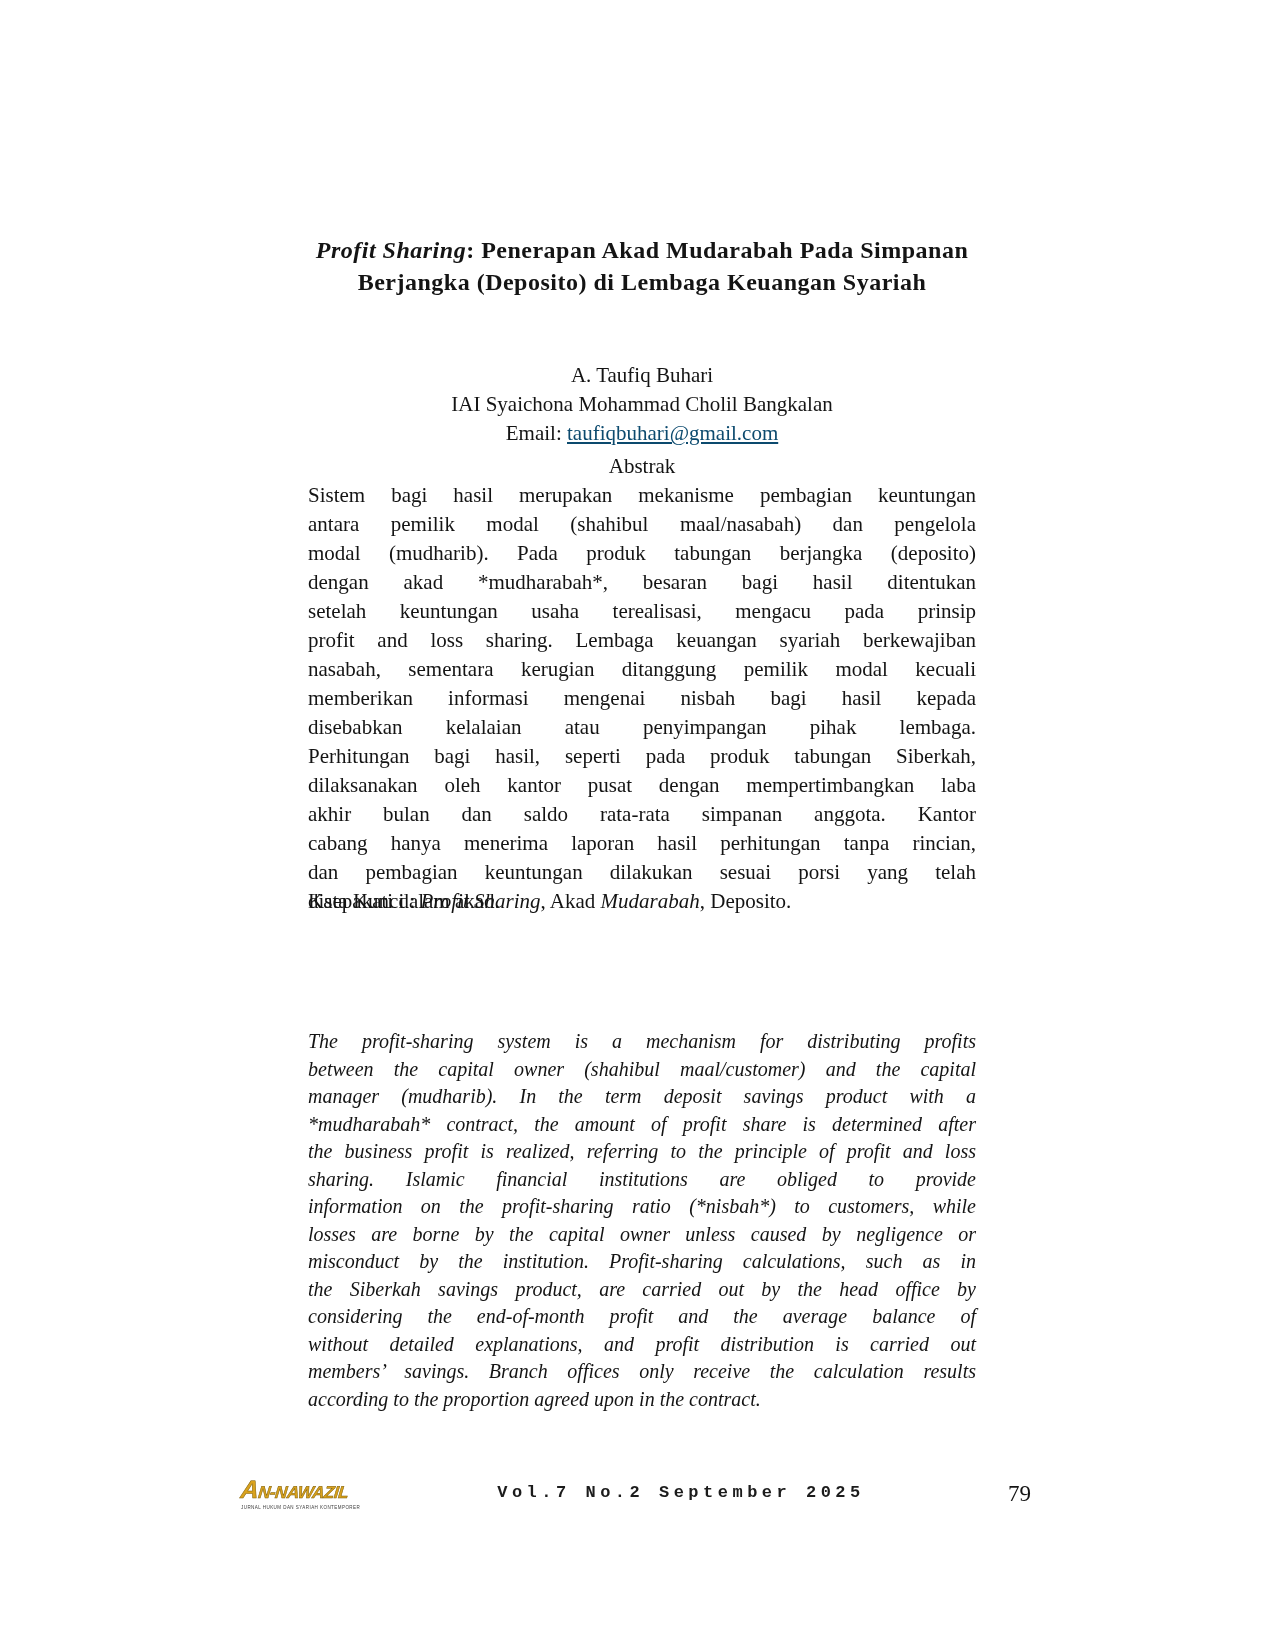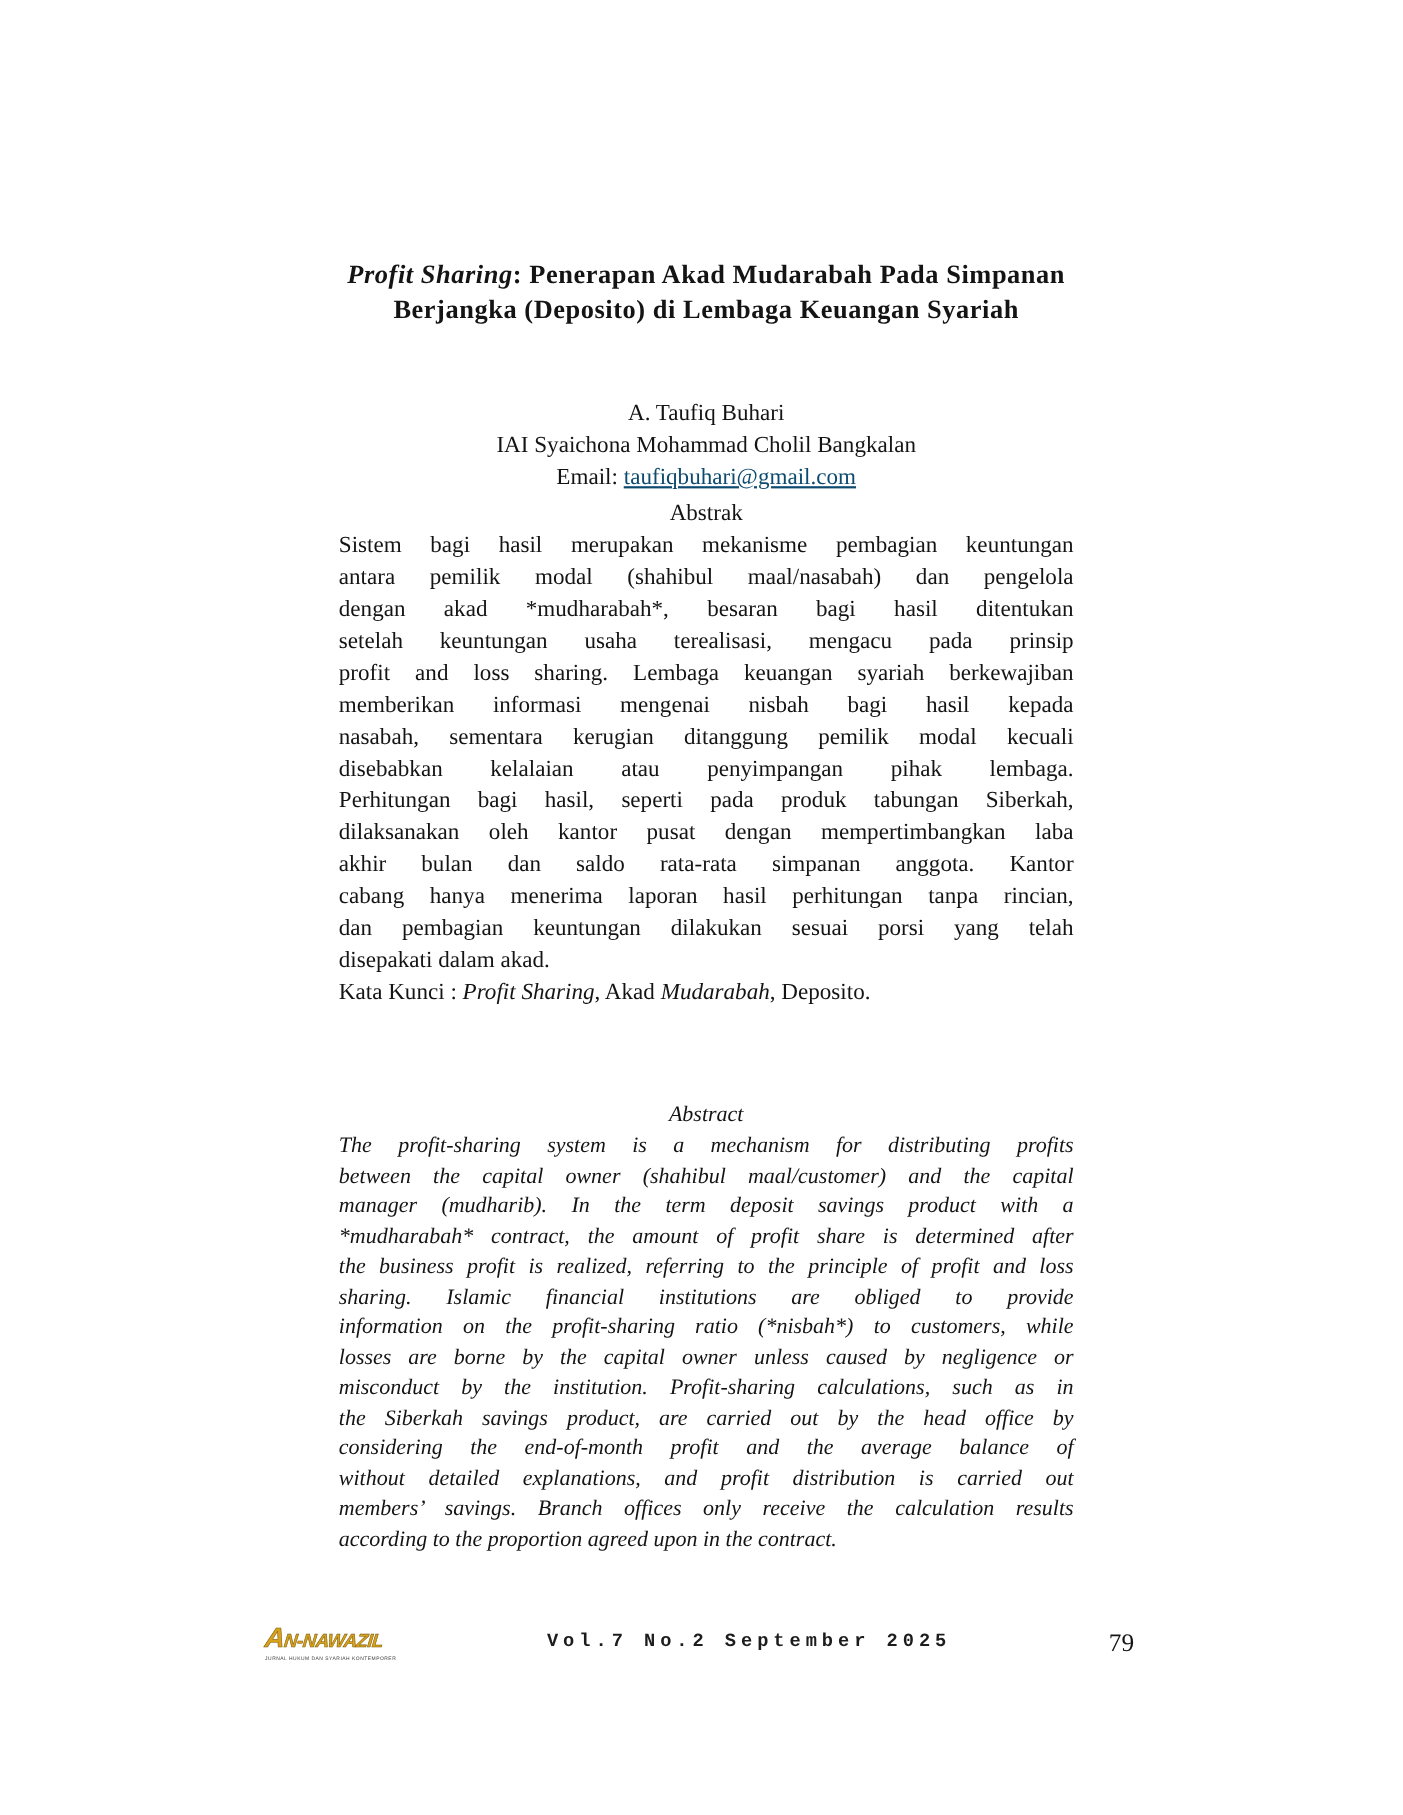--- a/index.html
+++ b/index.html
@@ -77,37 +77,37 @@
     <div>A. Taufiq Buhari</div>
     <div>IAI Syaichona Mohammad Cholil Bangkalan</div>
     <div><span>Email: </span><a class="email-link">taufiqbuhari@gmail.com</a></div>
   </div>
 
   <div class="abstrak-heading">Abstrak</div>
 
   <div class="para-id">
       <div class="jline">Sistem bagi hasil merupakan mekanisme pembagian keuntungan</div>
       <div class="jline">antara pemilik modal (shahibul maal/nasabah) dan pengelola</div>
+      <div class="jline">modal (mudharib). Pada produk tabungan berjangka (deposito)</div>
       <div class="jline">dengan akad *mudharabah*, besaran bagi hasil ditentukan</div>
       <div class="jline">setelah keuntungan usaha terealisasi, mengacu pada prinsip</div>
       <div class="jline">profit and loss sharing. Lembaga keuangan syariah berkewajiban</div>
+      <div class="jline">nasabah, sementara kerugian ditanggung pemilik modal kecuali</div>
       <div class="jline">memberikan informasi mengenai nisbah bagi hasil kepada</div>
-      <div class="jline">nasabah, sementara kerugian ditanggung pemilik modal kecuali</div>
       <div class="jline">disebabkan kelalaian atau penyimpangan pihak lembaga.</div>
       <div class="jline">Perhitungan bagi hasil, seperti pada produk tabungan Siberkah,</div>
       <div class="jline">dilaksanakan oleh kantor pusat dengan mempertimbangkan laba</div>
       <div class="jline">akhir bulan dan saldo rata-rata simpanan anggota. Kantor</div>
       <div class="jline">cabang hanya menerima laporan hasil perhitungan tanpa rincian,</div>
       <div class="jline">dan pembagian keuntungan dilakukan sesuai porsi yang telah</div>
       <div class="jline jlast">disepakati dalam akad.</div>
     </div>
 
   <div class="keywords-line"><span>Kata Kunci : </span><span style="font-style: italic;">Profit Sharing</span><span>, Akad </span><span style="font-style: italic;">Mudarabah</span><span>, Deposito.</span></div>
 
-  <div class="abstract-heading">Abstract</div>
 
   <div class="para-en">
       <div class="jline">The profit-sharing system is a mechanism for distributing profits</div>
       <div class="jline">between the capital owner (shahibul maal/customer) and the capital</div>
       <div class="jline">manager (mudharib). In the term deposit savings product with a</div>
       <div class="jline">*mudharabah* contract, the amount of profit share is determined after</div>
       <div class="jline">the business profit is realized, referring to the principle of profit and loss</div>
       <div class="jline">sharing. Islamic financial institutions are obliged to provide</div>
       <div class="jline">information on the profit-sharing ratio (*nisbah*) to customers, while</div>
       <div class="jline">losses are borne by the capital owner unless caused by negligence or</div>

